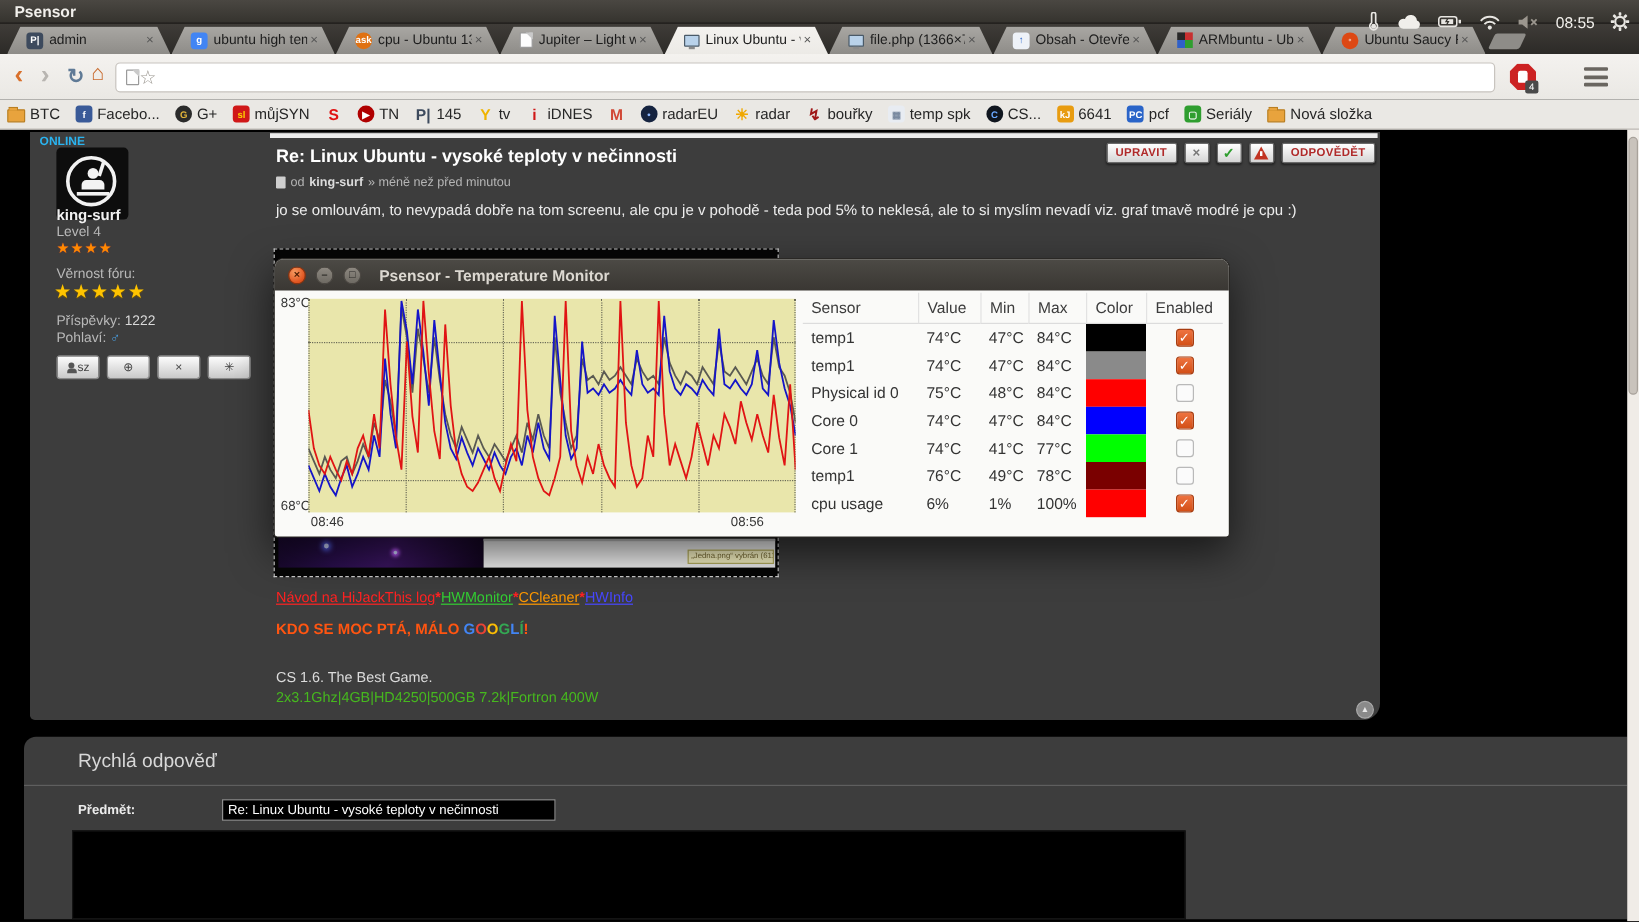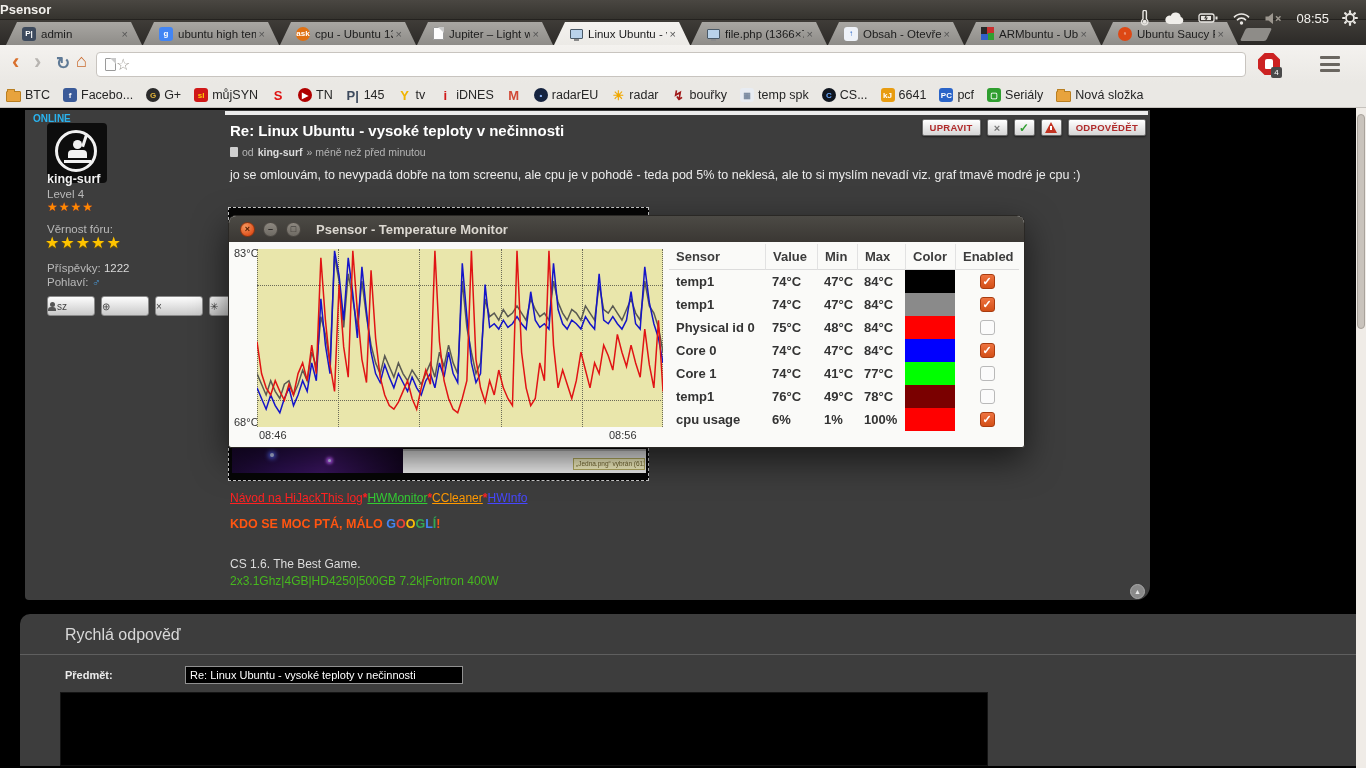--- a/index.html
+++ b/index.html
@@ -5,21 +5,21 @@
   * { margin:0; padding:0; box-sizing:border-box; }
   html,body { background:#000; }
   #screen {
     position:relative; width:1366px; height:768px; overflow:hidden;
     font-family:"Liberation Sans", sans-serif; background:#000;
   }
   
   #topbar { position:absolute; left:0; top:0; width:1366px; height:20px;
     background:linear-gradient(#4a4742,#35332e); border-bottom:1px solid #24221f;
     display:flex; align-items:center; z-index:90;}
-  #app-title { color:#f2f0ec; font-weight:bold; font-size:13px; }
+  #app-title { color:#f2f0ec; font-weight:bold; font-size:13px; margin-left:12px; }
   #tray { position:absolute; right:8px; top:0; height:36px; display:flex; align-items:center; gap:13px; }
   #clock { color:#f2f0ec; font-size:13px; }
   .tray-ic { display:flex; align-items:center; }
   
   #tabstrip { position:absolute; left:0; top:20px; width:1366px; height:25px;
     background:linear-gradient(#3f3c38,#2c2a27); z-index:80; }
   #tabs { position:absolute; left:6px; bottom:0; display:flex; }
   .tab { position:relative; width:136px; height:23px; margin-right:1px;
     background:linear-gradient(#a9a7a3,#8e8c88); color:#1c1c1c;
     clip-path:polygon(11px 0, calc(100% - 11px) 0, 100% 100%, 0 100%);
@@ -83,22 +83,22 @@
   #sb-name { position:absolute; left:22px; top:62px; color:#f0f0f0; font-weight:bold; font-size:12.5px; }
   #sb-level { position:absolute; left:22px; top:78px; color:#b9b9b9; font-size:11.5px;text-align:right; }
   #sb-level-stars { position:absolute; left:22px; top:90px; color:#ff8a00; font-size:12px; letter-spacing:1px; text-shadow:0 0 1px #a33;}
   #sb-loyal-label { position:absolute; left:22px; top:113px; color:#b9b9b9; font-size:11.5px; }
   #sb-loyal-stars { position:absolute; left:20px; top:123px; color:#ffc400; font-size:16px; letter-spacing:1px; text-shadow:0 1px 1px #7a5a00;}
   #sb-posts { position:absolute; left:22px; top:152px; color:#b9b9b9; font-size:11.5px; }
   #sb-posts b { color:#d9d9d9; font-weight:normal; }
   #sb-gender { position:absolute; left:22px; top:166px; color:#b9b9b9; font-size:11.5px; }
   #sb-gender .m { color:#4a9ad9; font-weight:bold; }
   #sb-actions { position:absolute; left:22px; top:186px; display:flex; gap:6px; }
-  .sb-btn { width:48px; height:20px; border-radius:3px; background:linear-gradient(#fdfdfd,#c9c9c9);
-    border:1px solid #8a8a8a; display:flex; align-items:center; justify-content:flex-start;
+  .sb-btn { width:36px; height:20px; border-radius:3px; background:linear-gradient(#fdfdfd,#c9c9c9);
+    border:1px solid #8a8a8a; display:flex; align-items:center; justify-content:center;
     font-size:10px; color:#444; gap:1px;}
   .sb-btn .ph { width:5px; height:5px; border-radius:50%; background:#555; display:block;}
   .sb-btn .pcol { display:flex; flex-direction:column; align-items:center; }
   .sb-btn .pb { width:8px; height:4px; border-radius:3px 3px 0 0; background:#555; display:block;}
   
   #post-title { position:absolute; left:205px; top:12px; color:#fff; font-weight:bold; font-size:15px; }
   #post-buttons { position:absolute; right:4px; top:9px; display:flex; gap:6px; align-items:center; }
   .fbtn { height:17px; background:linear-gradient(#ffffff,#d5d5d5); border:1px solid #6a6a6a;
     border-radius:2px; color:#b02a2a; font-weight:bold; font-size:9.5px; display:flex;
     align-items:center; padding:0 7px; letter-spacing:.3px; box-shadow:0 1px 2px rgba(0,0,0,.5);}
@@ -160,21 +160,21 @@
   #ps-ylabel-top { position:absolute; left:5px; top:31px; font-size:11px; color:#333; }
   #ps-ylabel-bot { position:absolute; left:5px; top:200px; font-size:11px; color:#333; }
   #ps-plot { position:absolute; left:28px; top:33px; width:406px; height:178px; }
   #ps-plot svg { position:absolute; left:0; top:0; width:100%; height:100%; }
   .gv { position:absolute; top:0; bottom:0; border-left:1px dotted #6b6b58; }
   .gh { position:absolute; left:0; right:0; border-top:1px dotted #6b6b58; }
   #ps-x-start { position:absolute; left:30px; top:213px; font-size:11px; color:#333; }
   #ps-x-end { position:absolute; left:380px; top:213px; font-size:11px; color:#333; }
   
   #ps-table { position:absolute; left:440px; top:28px; width:350px; display:grid;
-    grid-template-columns:96px 52px 40px 48px 50px 64px;font-weight:bold; }
+    grid-template-columns:96px 52px 40px 48px 50px 64px; }
   .pth { height:26px; font-size:13px; color:#3c3c3c; display:flex; align-items:center;
     padding-left:7px; border-bottom:1px solid #dcdcdc; }
   .pth + .pth { border-left:1px solid #e2e2e2; }
   .ptc { height:23px; font-size:13px; color:#333; display:flex; align-items:center; padding-left:7px; white-space:nowrap;}
   .ptc.coloroff { padding:0; }
   .swatch { width:100%; height:100%; }
   .cbwrap { justify-content:center; padding-left:0; }
   .cb { width:15px; height:15px; border-radius:3px; background:#fbfbfb; border:1px solid #b9b9b9;
     display:flex; align-items:center; justify-content:center; font-size:11px; color:#fff; }
   .cb.checked { background:linear-gradient(#ee7340,#d34f17); border:1px solid #a83c10; }

